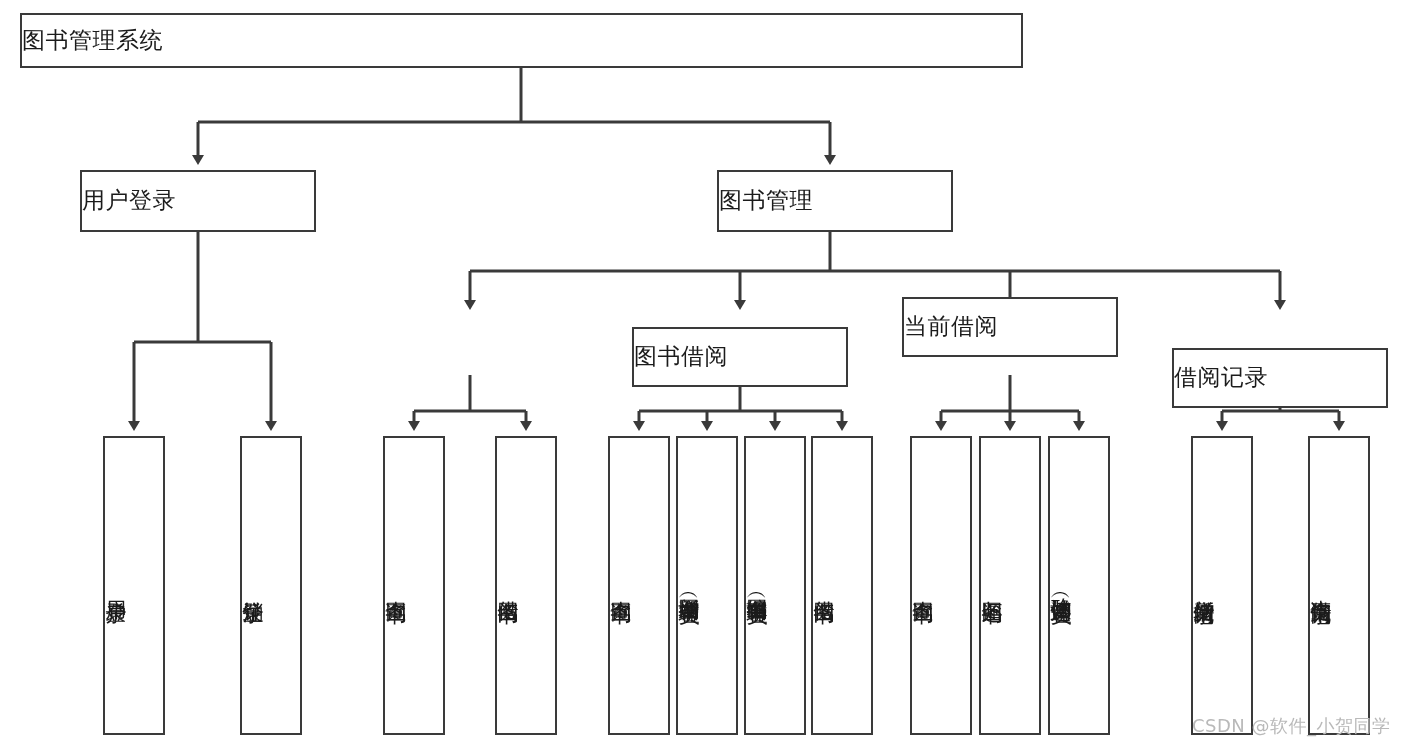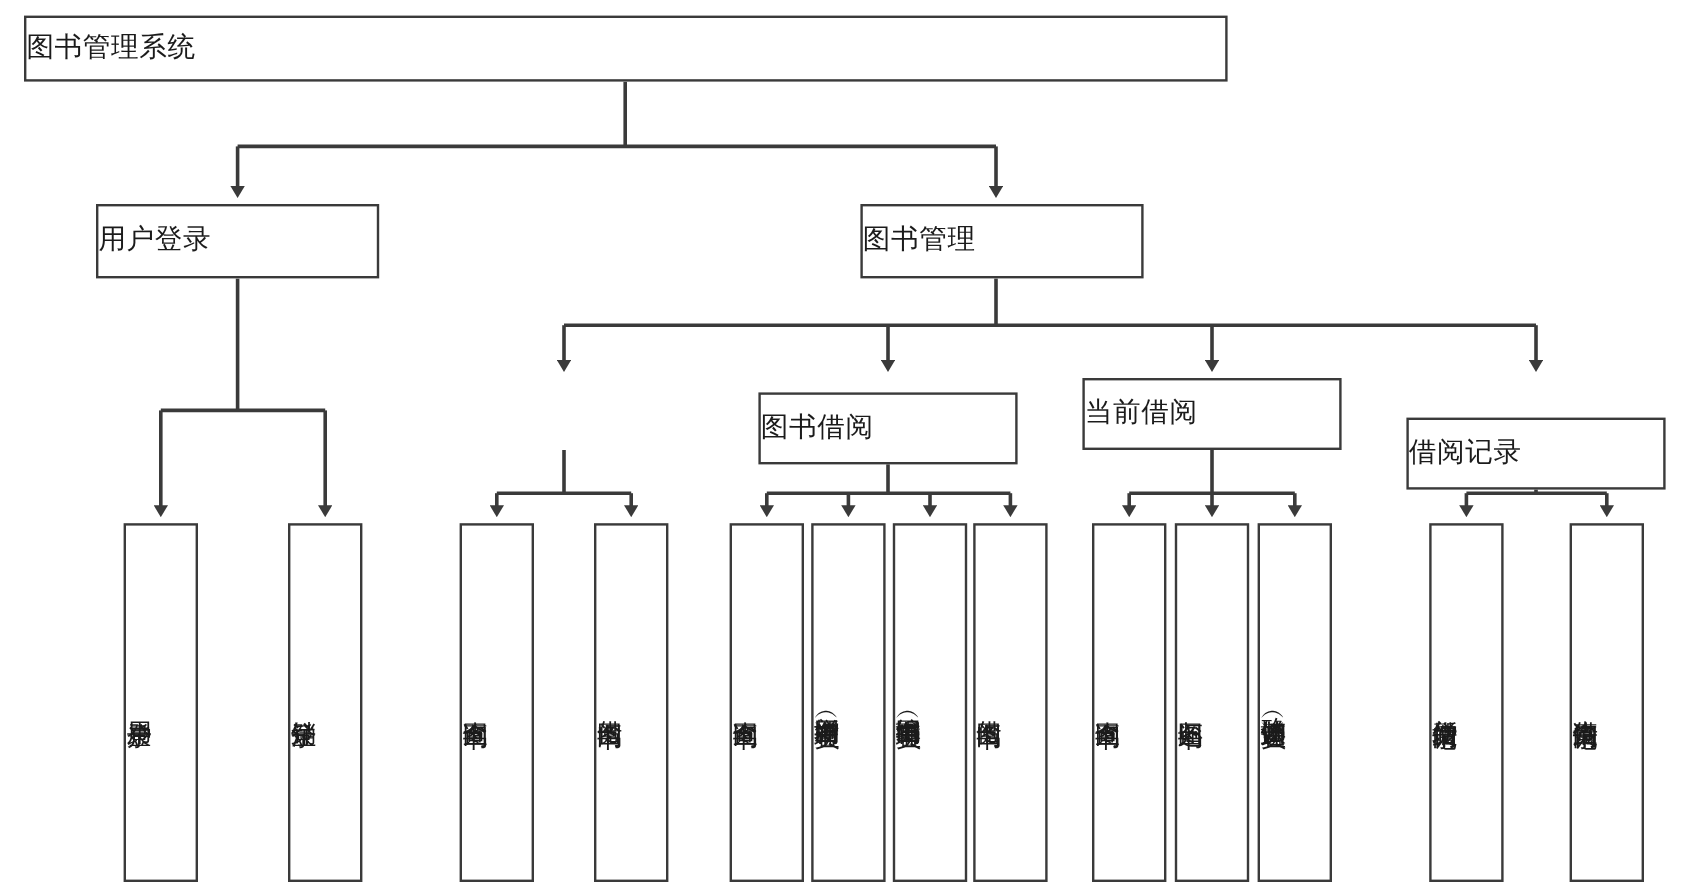--- a/index.html
+++ b/index.html
@@ -141,21 +141,21 @@
   <div class="node-box" style="left:80px; top:170px; width:236px; height:62px;">
     <span class="node-label-h">用户登录</span>
   </div>
   <div class="node-box" style="left:717px; top:170px; width:236px; height:62px;">
     <span class="node-label-h">图书管理</span>
   </div>
 
   <div class="node-box" style="left:632px; top:315px; width:216px; height:60px;margin-top:12px;">
     <span class="node-label-h">图书借阅</span>
   </div>
-  <div class="node-box" style="left:902px; top:315px; width:216px; height:60px;">
+  <div class="node-box" style="left:902px; top:297px; width:216px; height:60px;">
     <span class="node-label-h">当前借阅</span>
   </div>
   <div class="node-box" style="left:1172px; top:315px; width:216px; height:60px;margin-top:33px;">
     <span class="node-label-h">借阅记录</span>
   </div>
 
   <div class="node-box" style="left:103px; top:436px; width:62px; height:299px;">
     <span class="node-label-v">用户登录</span>
   </div>
   <div class="node-box" style="left:240px; top:436px; width:62px; height:299px;">
@@ -192,14 +192,15 @@
     <span class="node-label-v">确认归还（管理员）</span>
   </div>
 
   <div class="node-box" style="left:1191px; top:436px; width:62px; height:299px;">
     <span class="node-label-v">新增借阅记录</span>
   </div>
   <div class="node-box" style="left:1308px; top:436px; width:62px; height:299px;">
     <span class="node-label-v">查询借阅记录</span>
   </div>
 
+  <div class="watermark" style="left:1192px; top:714px;">CSDN @软件_小贺同学</div>
 
 </div>
 
 </body></html>

